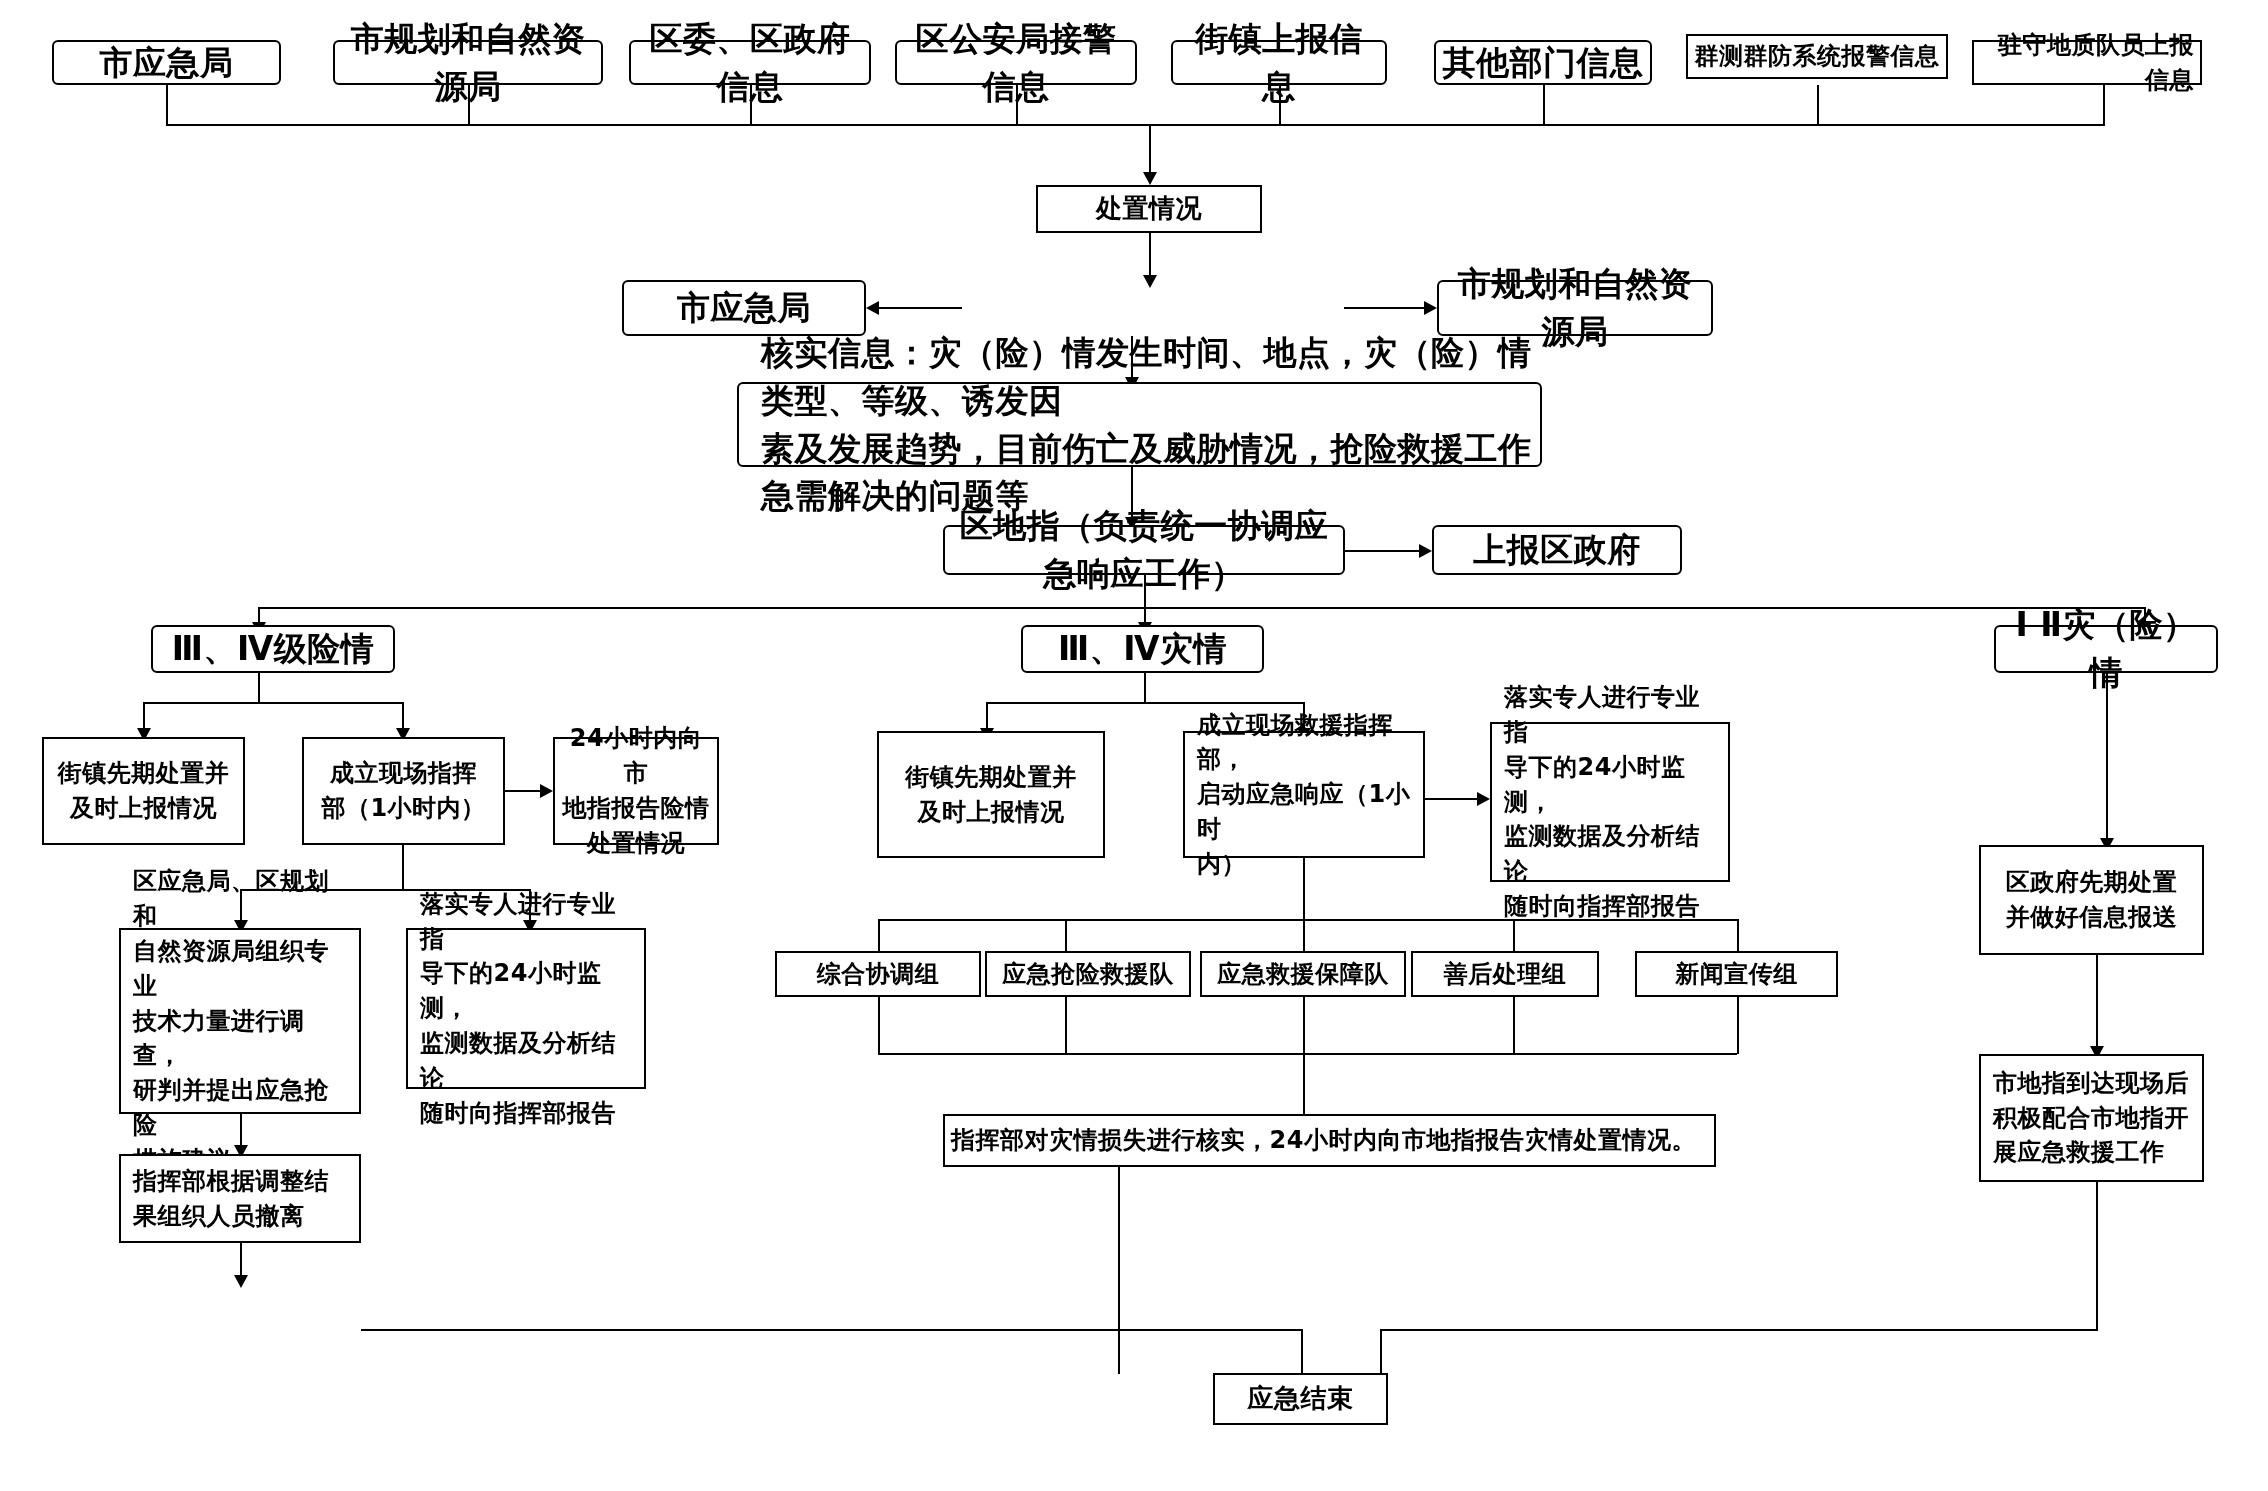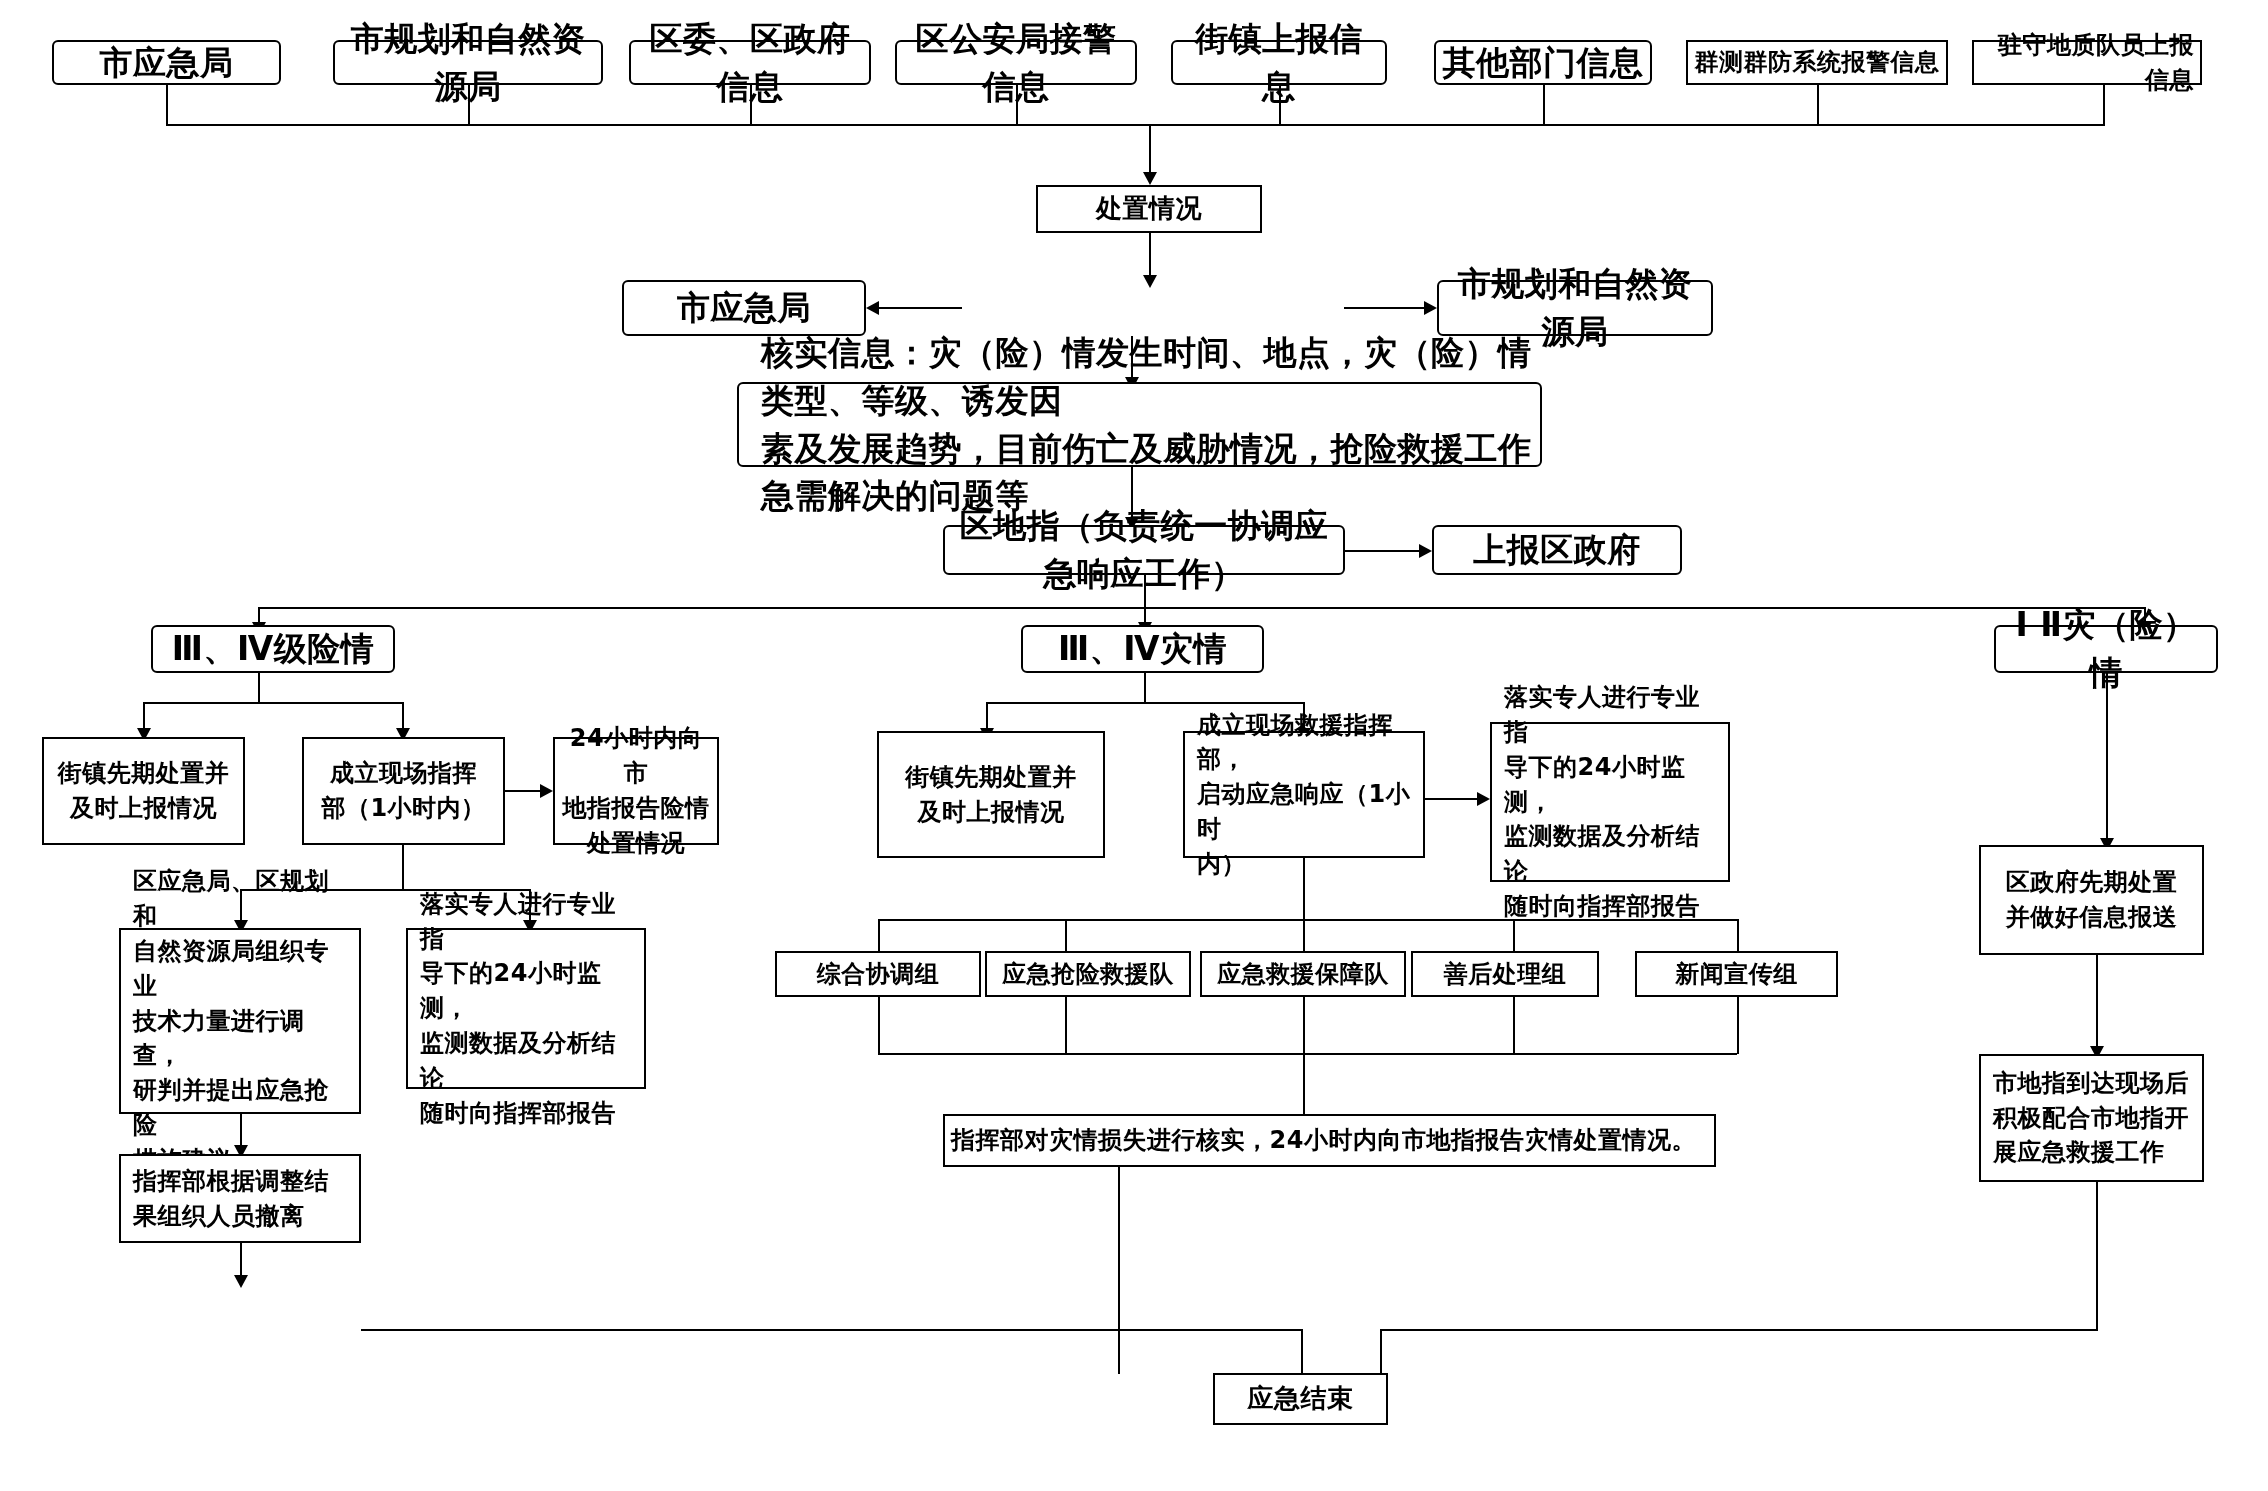--- a/index.html
+++ b/index.html
@@ -91,21 +91,21 @@
   </div>
   <div class="node fs25" style="left:895px; top:40px; width:242px; height:45px;">
     <span class="txt">区公安局接警信息</span>
   </div>
   <div class="node fs25" style="left:1171px; top:40px; width:216px; height:45px;">
     <span class="txt">街镇上报信息</span>
   </div>
   <div class="node fs25" style="left:1434px; top:40px; width:218px; height:45px;">
     <span class="txt">其他部门信息</span>
   </div>
-  <div class="node fs24" style="left:1686px; top:40px; width:262px; height:45px;">
+  <div class="node fs24" style="left:1686px; top:34px; width:262px; height:45px;">
     <span class="txt">群测群防系统报警信息</span>
   </div>
   <div class="node fs24" style="left:1972px; top:40px; width:230px; height:45px;text-align:right;">
     <span class="txt">驻守地质队员上报信息</span>
   </div>
 
   <div class="ln lnv" style="left:166px; top:85px; height:39px;"></div>
   <div class="ln lnv" style="left:468px; top:85px; height:39px;"></div>
   <div class="ln lnv" style="left:750px; top:85px; height:39px;"></div>
   <div class="ln lnv" style="left:1016px; top:85px; height:39px;"></div>

